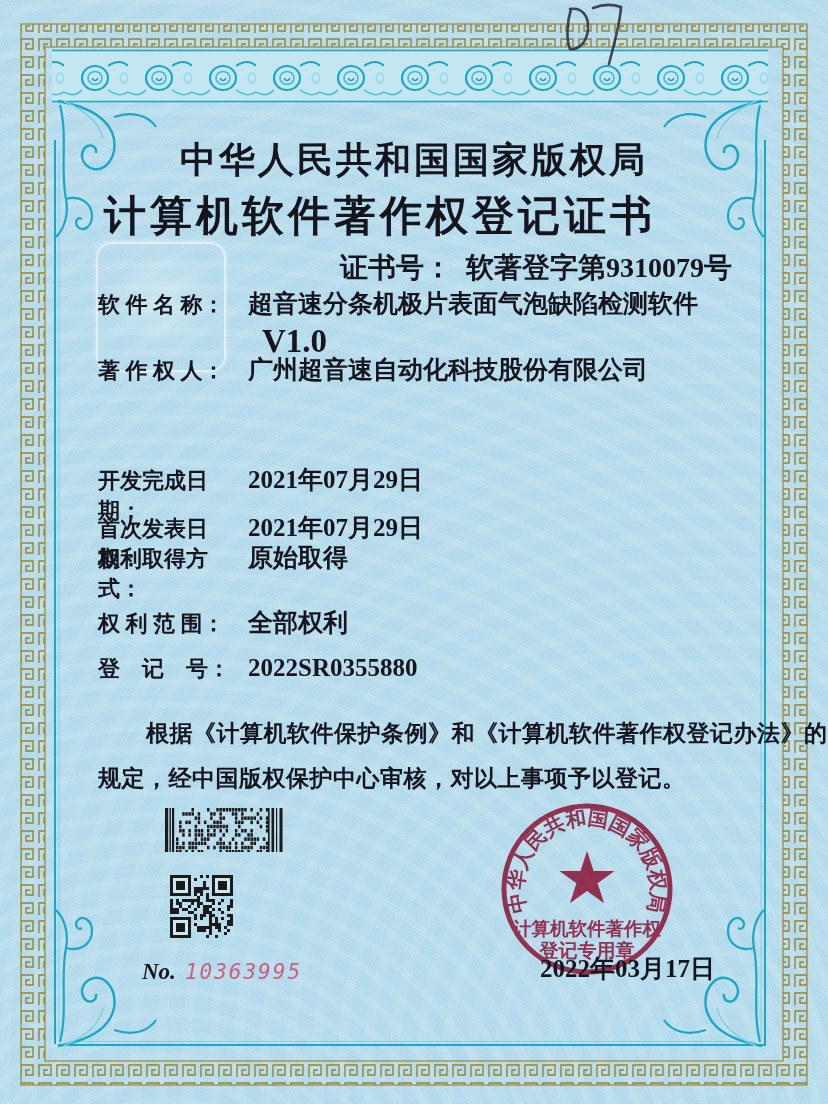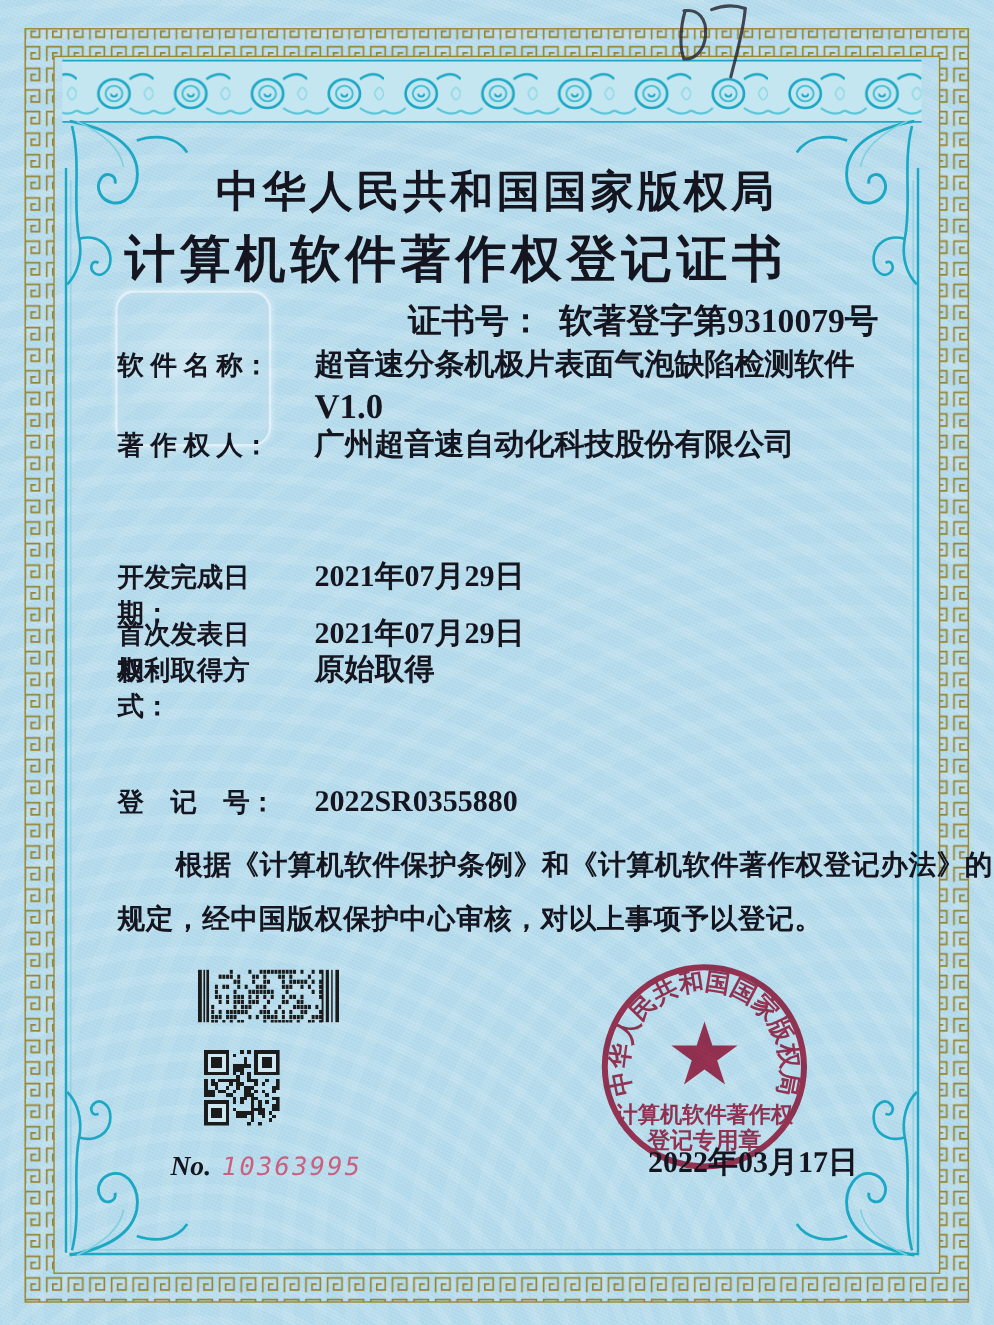--- a/index.html
+++ b/index.html
@@ -16,23 +16,23 @@
   }
   .abs{position:absolute;}
   .layer{position:absolute;left:0;top:0;z-index:1;pointer-events:none;}
   .txt{z-index:2;}
   .authority{left:0;top:136px;width:828px;text-align:center;font-size:36px;font-weight:700;letter-spacing:3px;}
   .cert-title{left:0;top:188px;width:760px;text-align:center;font-size:42px;font-weight:900;letter-spacing:4px;}
   .certno{right:96px;top:249px;font-size:28px;font-weight:700;}
   .certno .gap{display:inline-block;width:14px;}
   .row{left:98px;display:flex;align-items:baseline;}
   .row .lbl{width:150px;font-size:22px;font-weight:700;flex:none;}
-  .row .val{margin-left:14px;font-size:25px;font-weight:700;white-space:nowrap;}
-  .val2{left:262px;font-size:29px;font-weight:700;}
-  .stmt{font-size:23px;font-weight:600;white-space:nowrap;letter-spacing:0.5px;}
+  .row .val{font-size:25px;font-weight:700;white-space:nowrap;}
+  .val2{left:262px;font-size:33px;font-weight:700;}
+  .stmt{font-size:23px;font-weight:600;white-space:nowrap;letter-spacing:0.5px;margin-top:13px;}
   .serial{left:142px;top:959px;display:flex;align-items:baseline;gap:9px;font-style:italic;}
   .serial .pfx{font-size:23px;font-weight:700;}
   .serial .num{font-family:"DejaVu Sans Mono",monospace;font-size:21px;letter-spacing:2px;}
   .issue-date{left:455px;top:952px;width:260px;text-align:right;font-size:25px;font-weight:700;z-index:6;}
   .watermark{
     left:96px;top:242px;width:126px;height:126px;border-radius:16px;z-index:1;
     border:2px solid rgba(255,255,255,.55);
     box-shadow:inset 0 0 0 6px rgba(190,222,238,.45), 0 0 5px rgba(255,255,255,.45);
     background:radial-gradient(circle at 50% 45%, rgba(255,255,255,.30), rgba(255,255,255,0) 66%);
   }
@@ -120,20 +120,24 @@
   <div class="abs txt row" style="top:511px">
     <span class="lbl">首次发表日期：</span>
     <span class="val">2021年07月29日</span>
   </div>
 
   <div class="abs txt row" style="top:541px">
     <span class="lbl">权利取得方式：</span>
     <span class="val">原始取得</span>
   </div>
 
+  <div class="abs txt row" style="top:606px">
+    <span class="lbl">权 利 范 围：</span>
+    <span class="val">全部权利</span>
+  </div>
 
   <div class="abs txt row" style="top:654px">
     <span class="lbl">登　记　号：</span>
     <span class="val">2022SR0355880</span>
   </div>
 
   <div class="abs txt stmt" style="left:146px;top:705px">根据《计算机软件保护条例》和《计算机软件著作权登记办法》的</div>
   <div class="abs txt stmt" style="left:98px;top:750px">规定，经中国版权保护中心审核，对以上事项予以登记。</div>
 
   <svg id="barcode-svg" class="abs codes" style="left:165px;top:808px" width="118" height="44" viewBox="0 0 118 44" xmlns="http://www.w3.org/2000/svg">

